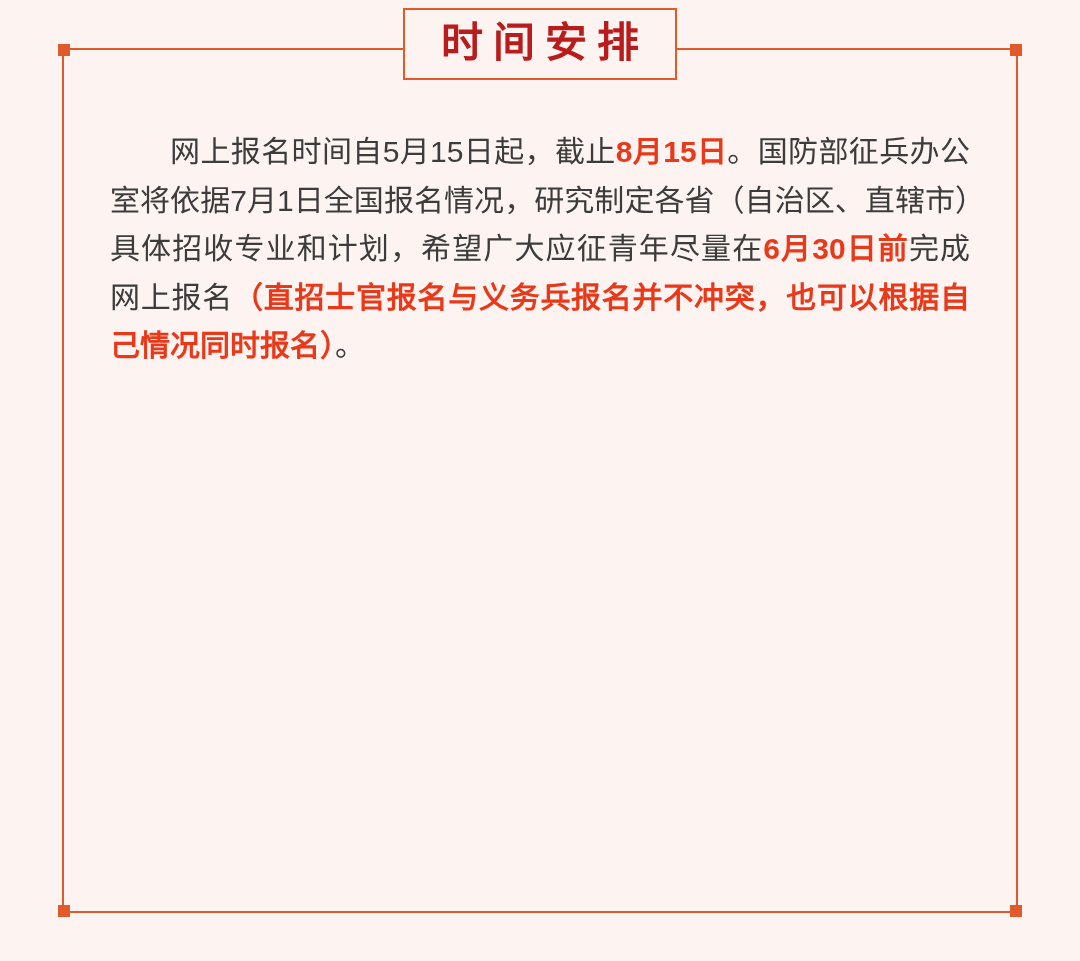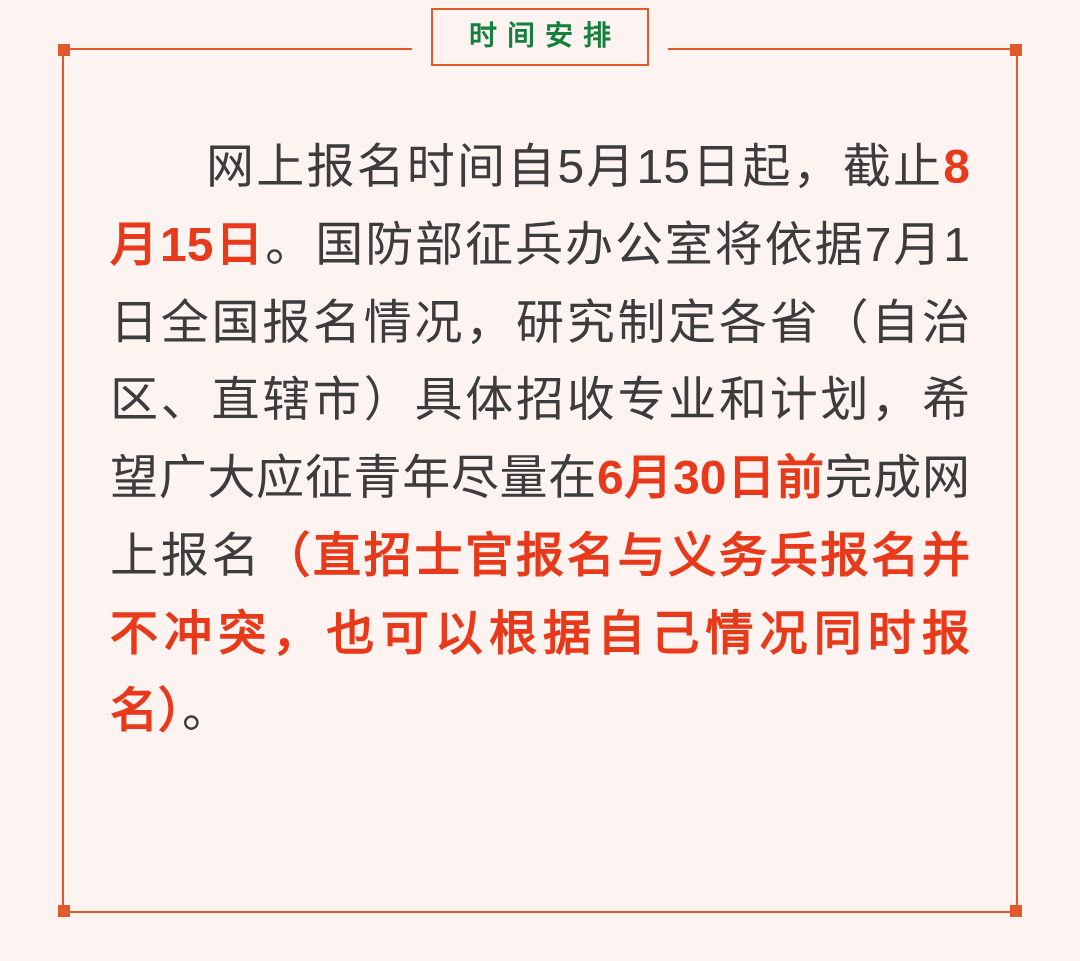--- a/index.html
+++ b/index.html
@@ -51,22 +51,22 @@
     position: absolute;
     left: 50%;
     transform: translateX(-50%);
     top: 8px;
     background: #fdf4f1;
     border: 2px solid #e05a2b;
     padding: 12px 26px 14px 26px;
     z-index: 4;
   }
   .title-badge .title-text {
-    color: #15803d;
-    font-size: 28px;
+    color: #b91c1c;
+    font-size: 42px;
     font-weight: bold;
     letter-spacing: 10px;
     text-indent: 10px;
     line-height: 1;
     white-space: nowrap;
     font-family: "Liberation Sans", "DejaVu Sans", sans-serif;
   }
   
   .badge-mask {
     position: absolute;
@@ -83,21 +83,21 @@
     position: absolute;
     left: 110px;
     right: 110px;
     top: 128px;
     z-index: 2;
   }
 
   p.para {
     margin: 0 0 6px 0;
     color: #3c3c3c;
-    font-size: 48px;
+    font-size: 30px;
     line-height: 1.62;
     text-align: justify;
     text-justify: inter-ideograph;
     text-indent: 2em;
     font-family: "Liberation Sans", "DejaVu Sans", sans-serif;
   }
   p.para.second {
     margin-top: 10px;
   }
   .hl {

